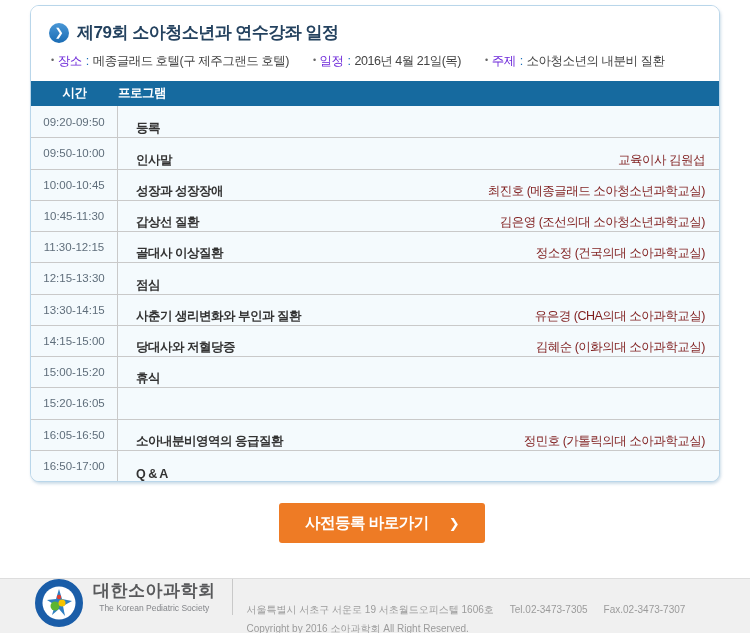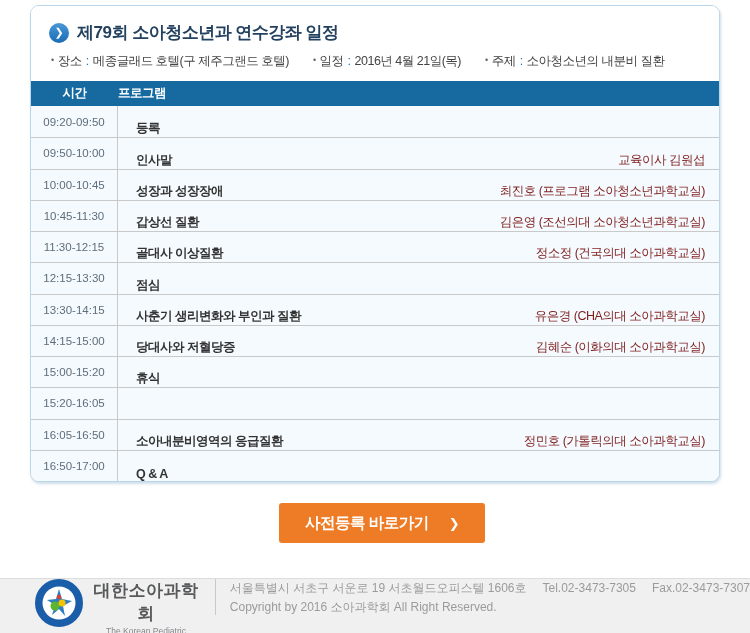--- a/index.html
+++ b/index.html
@@ -16,21 +16,21 @@
   .title-row { display:flex; align-items:center; gap:8px; padding:15px 0 0 18px; }
   .arrow-icon { width:20px; height:20px; border-radius:50%; flex:0 0 20px;
     background:linear-gradient(180deg,#4a97d6 0%,#1a6cb4 100%);
     color:#fff; font-size:11px; font-weight:bold;
     display:flex; align-items:center; justify-content:center; }
   .page-title { font-size:17px; font-weight:bold; color:#24425f; letter-spacing:-0.5px; }
 
   .info-row { display:flex; gap:24px; padding:9px 0 0 20px;
     font-size:12.5px; color:#444; letter-spacing:-0.5px; white-space:nowrap; }
   .info-item .bullet { color:#666; font-size:9px; vertical-align:2px; margin-right:4px; }
-  .info-label { color:#404040; }
+  .info-label { color:#6d28d9; }
   .info-colon { color:#1d6fb8; padding:0 4px; }
 
   
   .thead { display:flex; height:25px; background:#166a9f; color:#fff;
     font-size:12.5px; font-weight:bold; letter-spacing:-0.5px; }
   .th-time { width:87px; text-align:center; line-height:25px; }
   .th-prog { flex:1; text-align:left; line-height:25px; }
 
   .trow { display:flex; height:31.25px; background:#f4fafd;
     border-top:1px solid #c9c9c9; }
@@ -52,21 +52,21 @@
 
   
   .footer { position:absolute; left:0; top:578px; width:750px; height:55px;
     background:#f0f0f0; border-top:1px solid #dddddd;
     display:flex; }
   .logo { margin-left:35px; flex:0 0 48px; }
   .soc-name { margin-left:10px; text-align:center; }
   .soc-kr { font-size:17px; font-weight:bold; color:#58595b; letter-spacing:0.5px; }
   .soc-en { font-size:8.5px; color:#84868a; margin-top:1px; }
   .v-div { width:1px; height:36px; background:#c9c9c9; margin:0 14px 0 16px; }
-  .addr { font-size:12px; color:#9b9b9b; line-height:19px; white-space:nowrap; }
+  .addr { font-size:10px; color:#9b9b9b; line-height:19px; white-space:nowrap;margin-top:21px; }
   .addr-gap { display:inline-block; width:16px; }
 </style>
 </head>
 <body>
 
 <div class="page">
 
   <div class="panel">
     <div class="panel-head">
       <div class="title-row">
@@ -97,21 +97,21 @@
           <div class="td-time">09:50-10:00</div>
           <div class="td-prog">
             <span class="prog-title">인사말</span>
             <span class="speaker">교육이사 김원섭</span>
           </div>
         </div>
         <div class="trow">
           <div class="td-time">10:00-10:45</div>
           <div class="td-prog">
             <span class="prog-title">성장과 성장장애</span>
-            <span class="speaker">최진호 (프로그램 소아청소년과학교실)</span>
+            <span class="speaker">최진호 (메종글래드 소아청소년과학교실)</span>
           </div>
         </div>
         <div class="trow">
           <div class="td-time">10:45-11:30</div>
           <div class="td-prog">
             <span class="prog-title">갑상선 질환</span>
             <span class="speaker">김은영 (조선의대 소아청소년과학교실)</span>
           </div>
         </div>
         <div class="trow">

